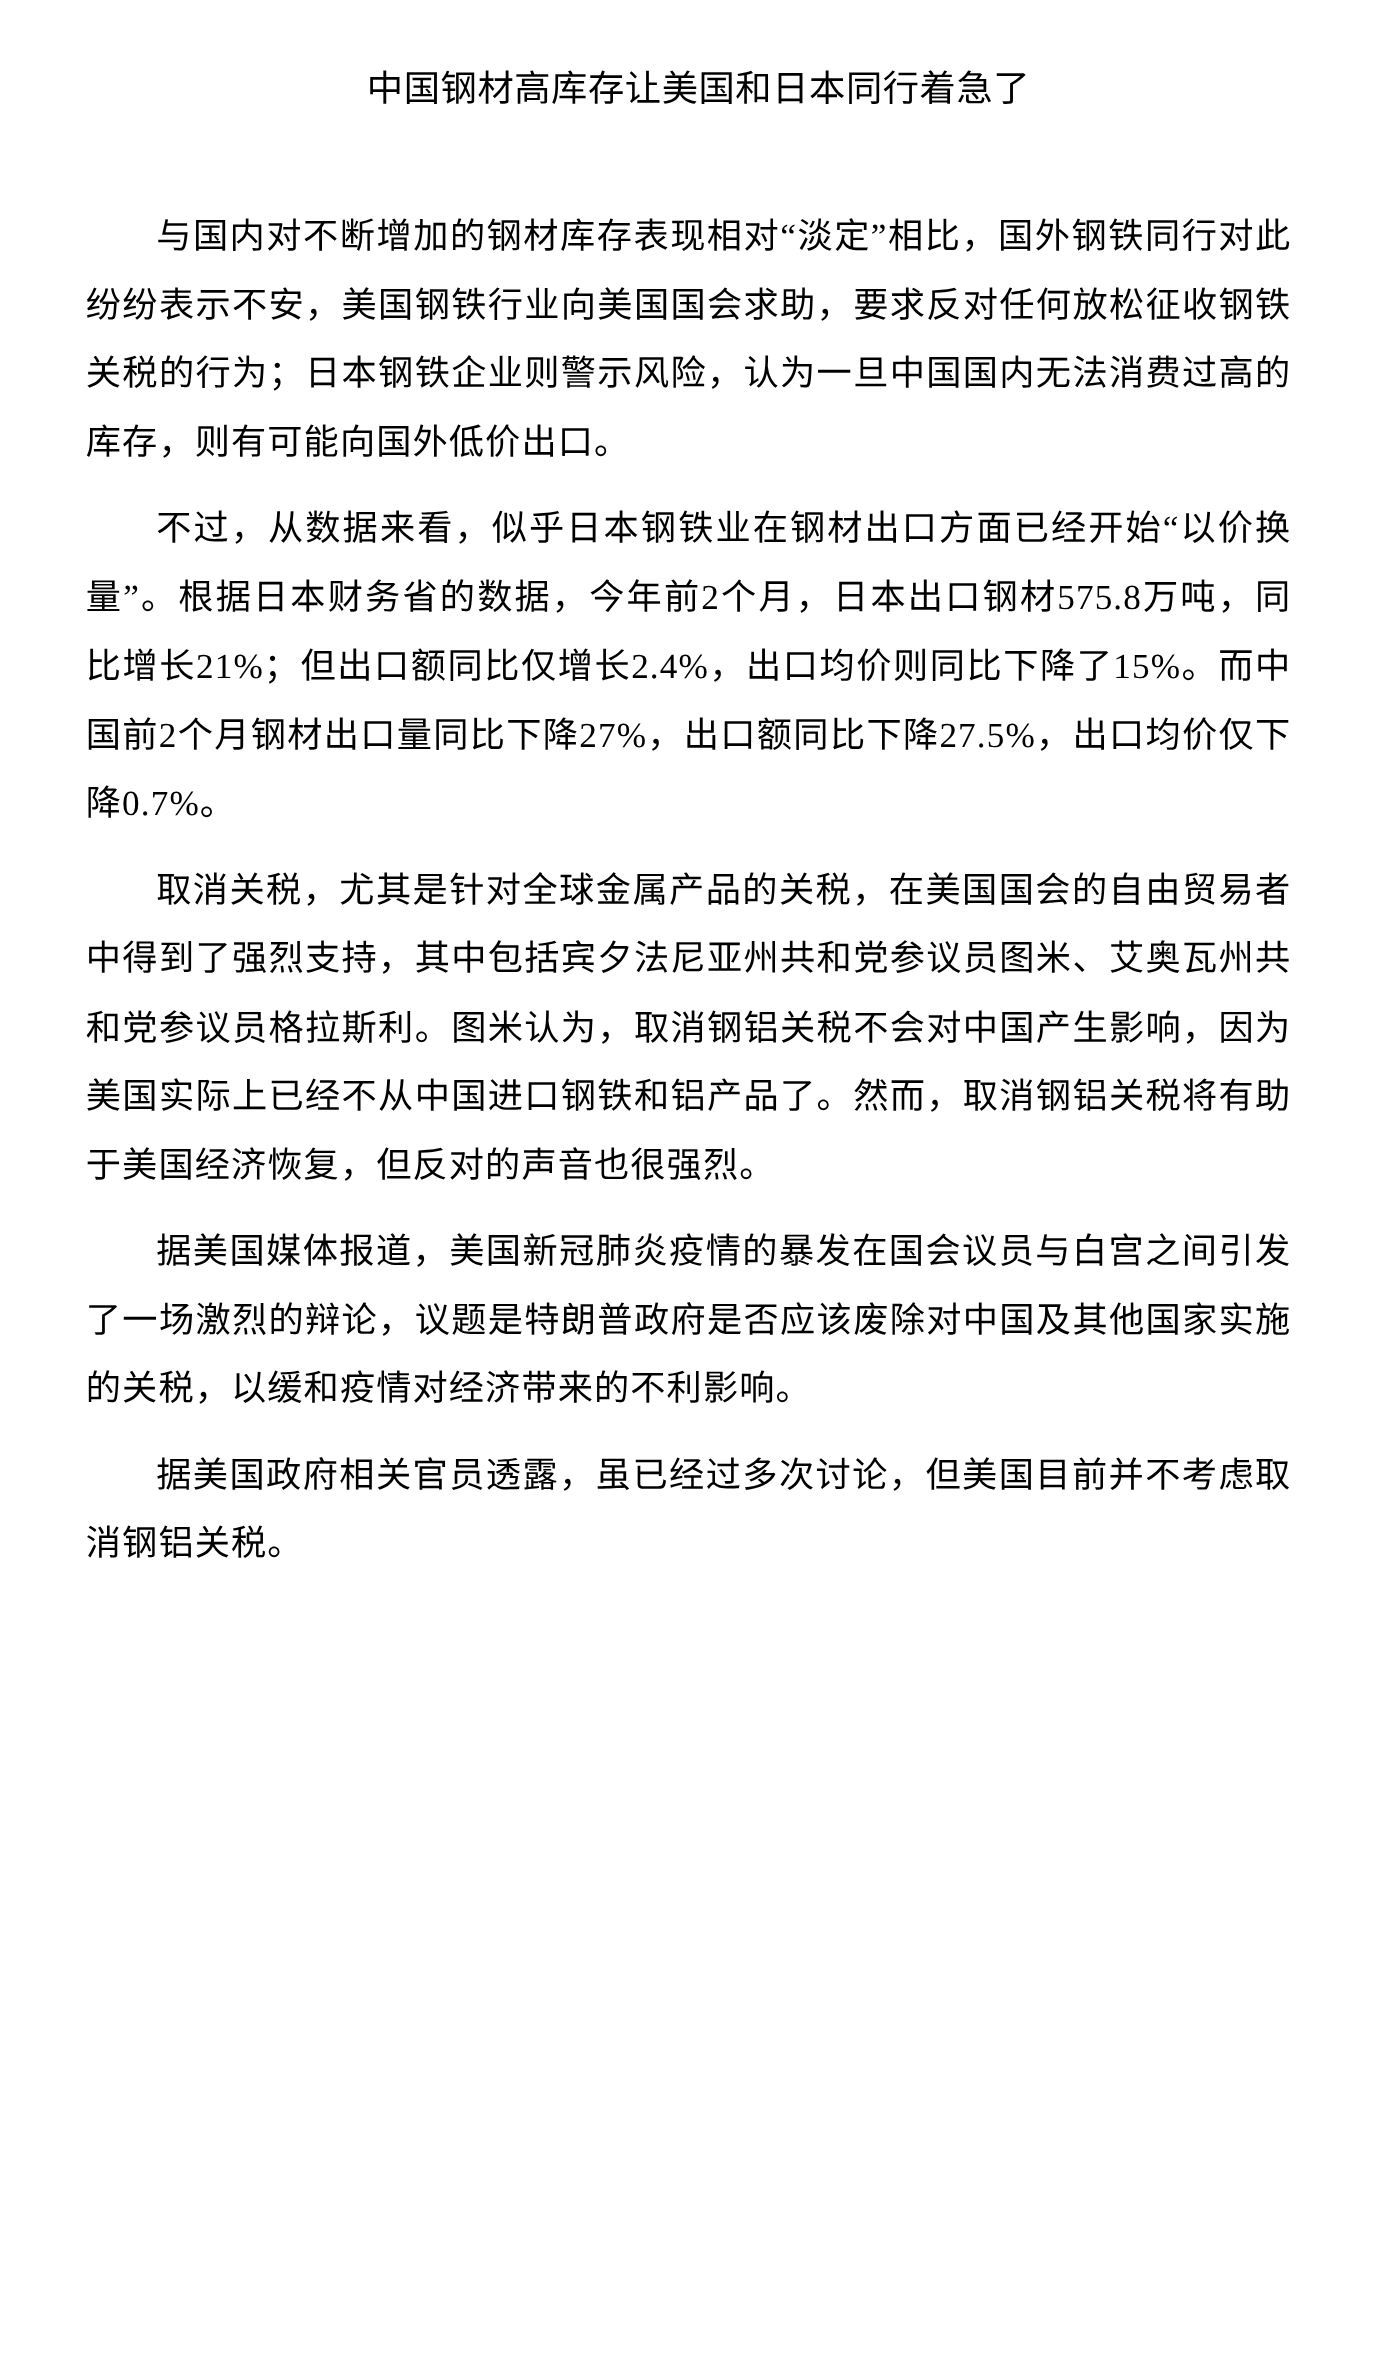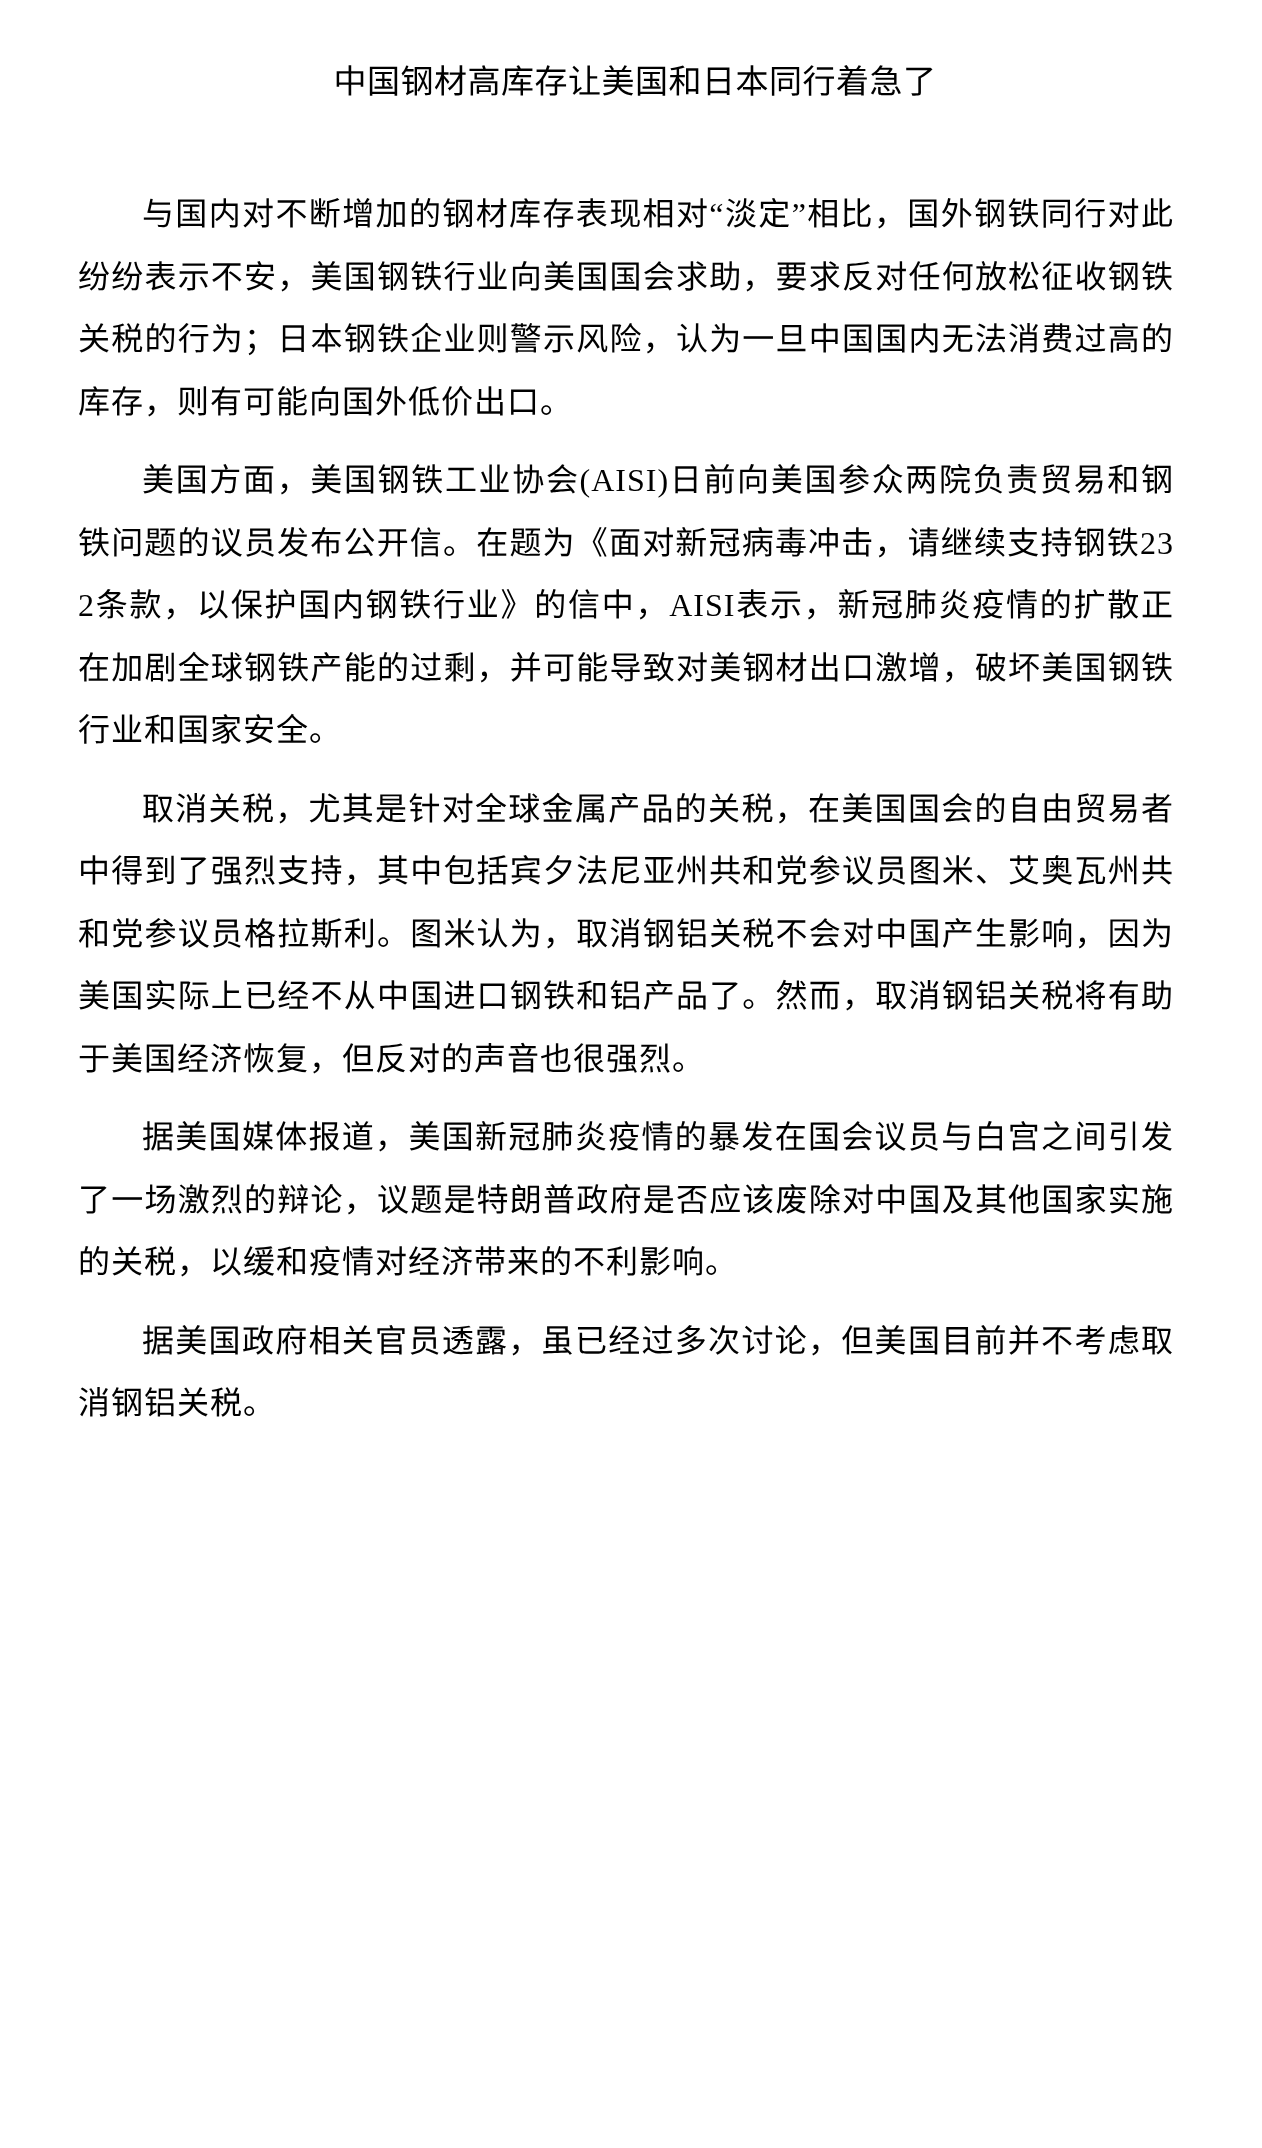--- a/index.html
+++ b/index.html
@@ -59,19 +59,19 @@
   }
 </style>
 </head>
 <body>
 
 <div class="page">
   <h1 class="article-title">中国钢材高库存让美国和日本同行着急了</h1>
 
   <div class="article-body">
     <p>与国内对不断增加的钢材库存表现相对“淡定”相比，国外钢铁同行对此纷纷表示不安，美国钢铁行业向美国国会求助，要求反对任何放松征收钢铁关税的行为；日本钢铁企业则警示风险，认为一旦中国国内无法消费过高的库存，则有可能向国外低价出口。</p>
-    <p>美国方面，美国钢铁工业协会(AISI)日前向美国参众两院负责贸易和钢铁问题的议员发布公开信。在题为《面对新冠病毒冲击，请继续支持钢铁232条款，以保护国内钢铁行业》的信中，AISI表示，新冠肺炎疫情的扩散正在加剧全球钢铁产能的过剩，并可能导致对美钢材出口激增，破坏美国钢铁行业和国家安全。</p>
+    <p>不过，从数据来看，似乎日本钢铁业在钢材出口方面已经开始“以价换量”。根据日本财务省的数据，今年前2个月，日本出口钢材575.8万吨，同比增长21%；但出口额同比仅增长2.4%，出口均价则同比下降了15%。而中国前2个月钢材出口量同比下降27%，出口额同比下降27.5%，出口均价仅下降0.7%。</p>
     <p>取消关税，尤其是针对全球金属产品的关税，在美国国会的自由贸易者中得到了强烈支持，其中包括宾夕法尼亚州共和党参议员图米、艾奥瓦州共和党参议员格拉斯利。图米认为，取消钢铝关税不会对中国产生影响，因为美国实际上已经不从中国进口钢铁和铝产品了。然而，取消钢铝关税将有助于美国经济恢复，但反对的声音也很强烈。</p>
     <p>据美国媒体报道，美国新冠肺炎疫情的暴发在国会议员与白宫之间引发了一场激烈的辩论，议题是特朗普政府是否应该废除对中国及其他国家实施的关税，以缓和疫情对经济带来的不利影响。</p>
     <p>据美国政府相关官员透露，虽已经过多次讨论，但美国目前并不考虑取消钢铝关税。</p>
   </div>
 
 </div>
 
 </body></html>

